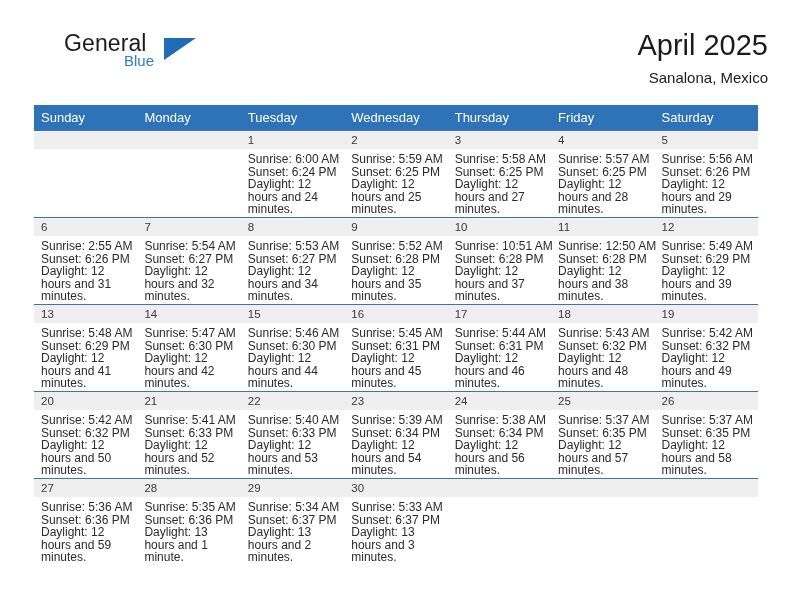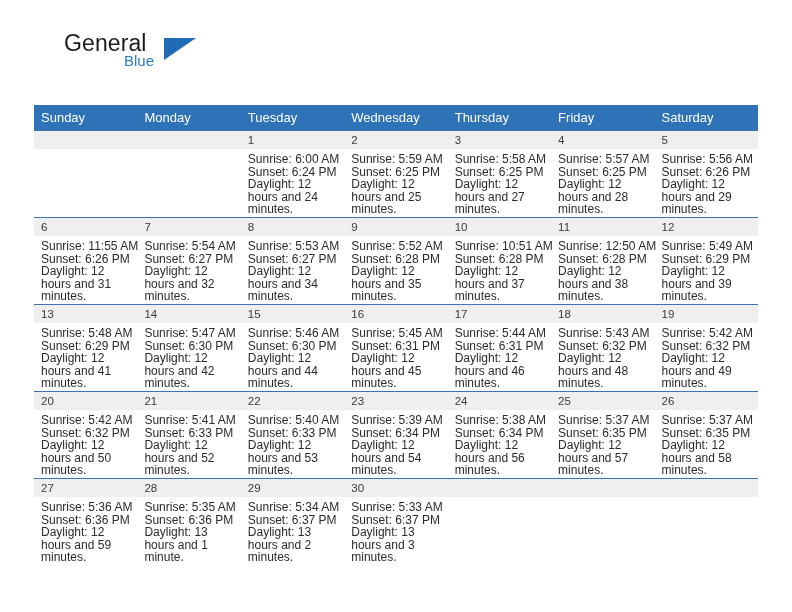--- a/index.html
+++ b/index.html
@@ -144,20 +144,24 @@
 <div class="page">
 
   <div class="top-bar">
 
     <div class="brand">
       <span class="brand-general">General</span>
       <span class="brand-triangle"></span>
       <span class="brand-blue">Blue</span>
     </div>
 
+    <div class="title-block">
+      <div class="cal-title">April 2025</div>
+      <div class="cal-subtitle">Sanalona, Mexico</div>
+    </div>
 
   </div>
 
   <table class="calendar">
     <thead>
       <tr>
         <th>Sunday</th>
         <th>Monday</th>
         <th>Tuesday</th>
         <th>Wednesday</th>
@@ -224,21 +228,21 @@
             <div>Sunset: 6:26 PM</div>
             <div class="daylight">Daylight: 12 hours and 29 minutes.</div>
           </div>
         </td>
       </tr>
 
       <tr class="week-row">
         <td>
           <div class="daynum">6</div>
           <div class="detail">
-            <div>Sunrise: 11:55 AM</div>
+            <div>Sunrise: 2:55 AM</div>
             <div>Sunset: 6:26 PM</div>
             <div class="daylight">Daylight: 12 hours and 31 minutes.</div>
           </div>
         </td>
         <td>
           <div class="daynum">7</div>
           <div class="detail">
             <div>Sunrise: 5:54 AM</div>
             <div>Sunset: 6:27 PM</div>
             <div class="daylight">Daylight: 12 hours and 32 minutes.</div>

